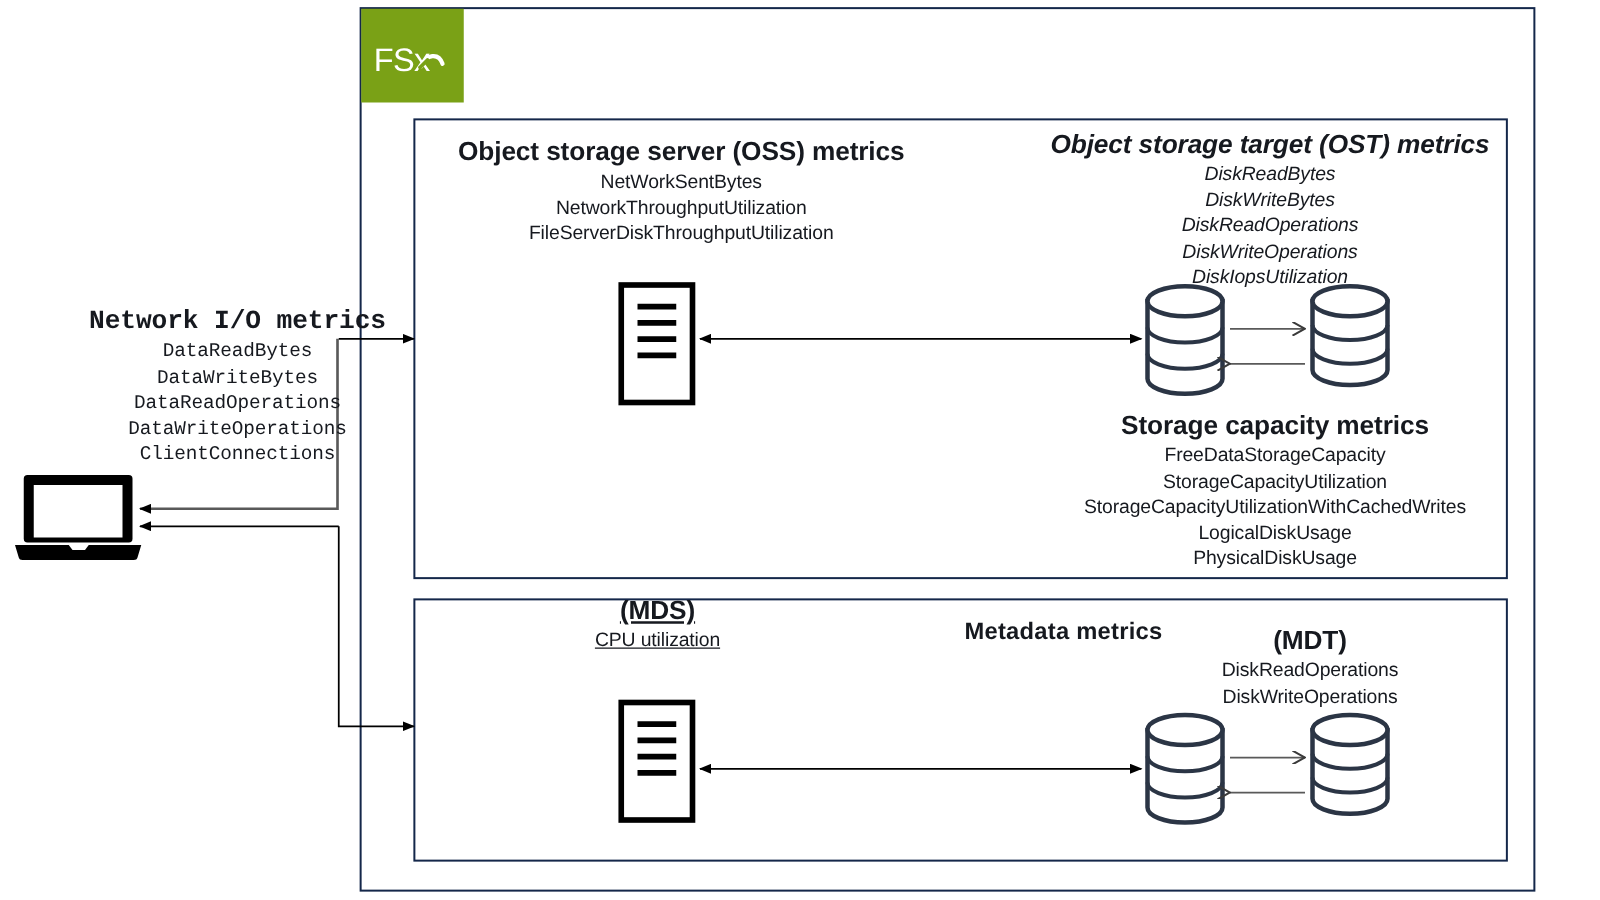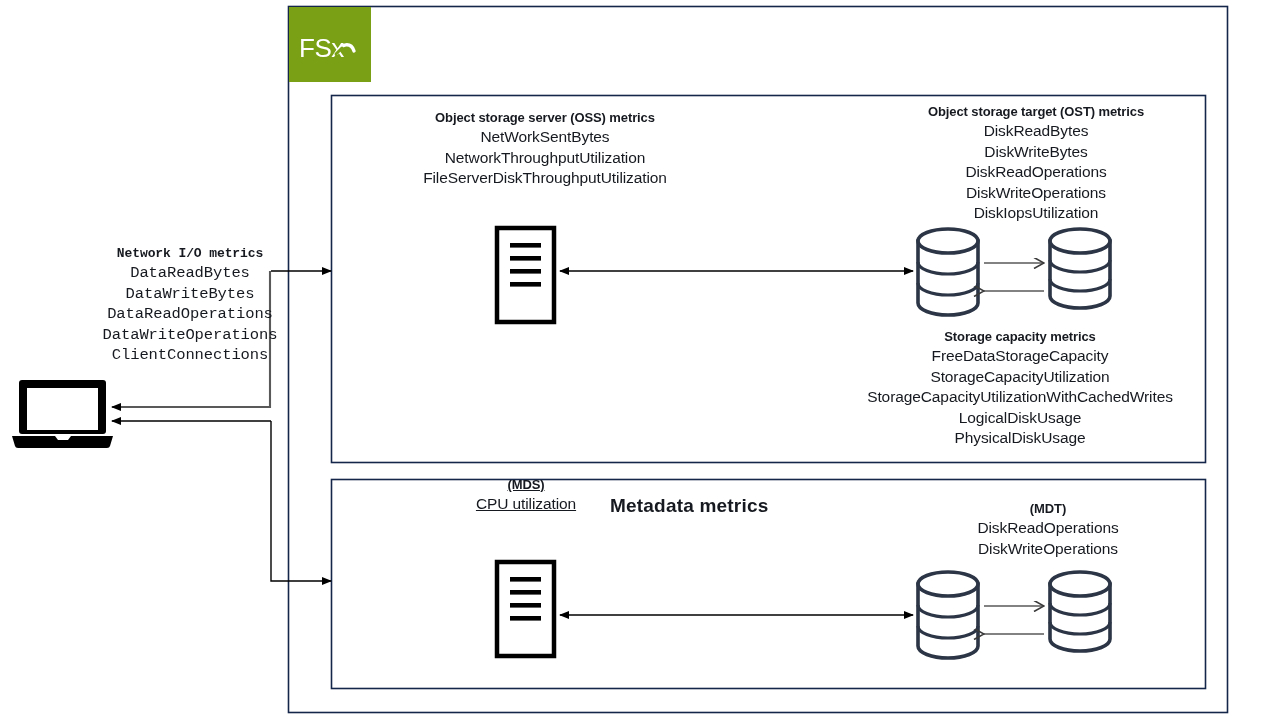--- a/index.html
+++ b/index.html
@@ -23,26 +23,26 @@
   }
   .svg-layer {
     position: absolute;
     left: 0; top: 0;
     width: 1280px;
     height: 720px;
     pointer-events: none;
   }
   .txt {
     position: absolute;
-    text-align: left;
+    text-align: right;
     line-height: 1.0;
     white-space: nowrap;
   }
   .grp-title {
-    font-size: 13px;
+    font-size: 21px;
     font-weight: bold;
     letter-spacing: -0.1px;
   }
   .grp-item {
     font-size: 15.5px;
     font-weight: normal;
     letter-spacing: -0.1px;
   }
   .center-title {
     font-size: 19px;
@@ -197,21 +197,21 @@
   </div>
 
 
   <div class="metric-block" style="left:345px; top:110px; width:400px;">
     <span class="grp-title">Object storage server (OSS) metrics</span>
     <span class="grp-item">NetWorkSentBytes</span>
     <span class="grp-item">NetworkThroughputUtilization</span>
     <span class="grp-item">FileServerDiskThroughputUtilization</span>
   </div>
 
-  <div class="metric-block" style="left:850px; top:104px; width:372px;">
+  <div class="metric-block" style="left:830px; top:104px; width:372px;font-style:italic;">
     <span class="grp-title">Object storage target (OST) metrics</span>
     <span class="grp-item">DiskReadBytes</span>
     <span class="grp-item">DiskWriteBytes</span>
     <span class="grp-item">DiskReadOperations</span>
     <span class="grp-item">DiskWriteOperations</span>
     <span class="grp-item">DiskIopsUtilization</span>
   </div>
 
   <div class="metric-block" style="left:840px; top:329px; width:360px;">
     <span class="grp-title">Storage capacity metrics</span>

